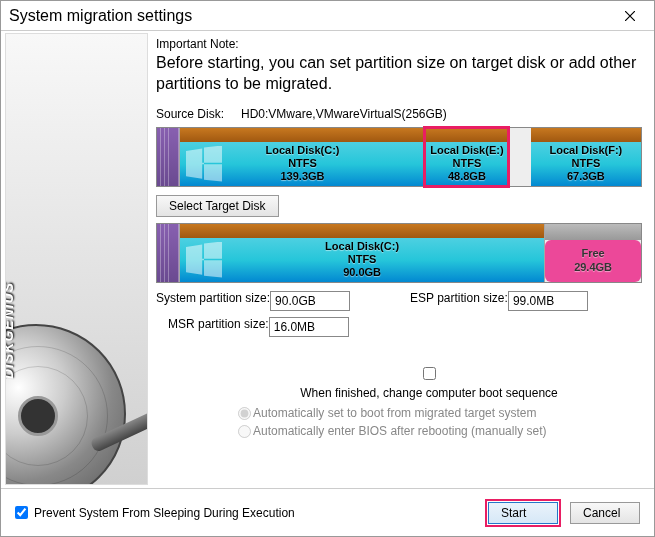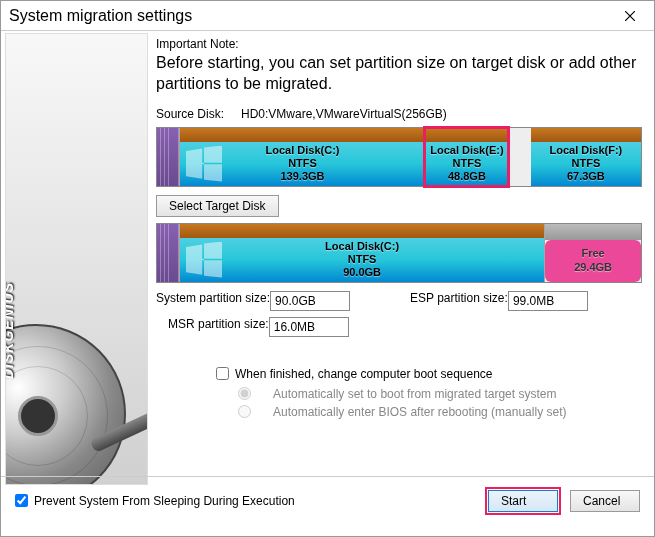--- a/index.html
+++ b/index.html
@@ -30,24 +30,24 @@
 .part.selected { outline: 3px solid #e91e63; outline-offset: -1px; z-index: 2; }
 .part.free .part-header { background: linear-gradient(#bbb,#999); }
 .part.free .part-body { background: #ec4899; color: #333; font-weight: bold; border-radius: 6px; }
 .btn { background: linear-gradient(#f8f8f8,#e4e4e4); border: 1px solid #999; padding: 3px 12px; font-size: 12px; cursor: pointer; min-width: 70px; text-align: left; }
 .btn.primary { outline: 2px solid #e91e63; outline-offset: 1px; border: 1px solid #2476c9; background: linear-gradient(#eaf3fb,#d6e8f7); }
 .size-row { display: flex; margin: 6px 0; font-size: 12px; gap: 0; }
 .size-row label { white-space: nowrap; }
 .size-row input { width: 80px; height: 20px; border: 1px solid #888; padding: 1px 4px; font-size: 12px; }
 .gap { width: 60px; }
 .opts { margin: 30px 0 0 60px; font-size: 12px; }
-.opts .cb { display: flex; align-items: center; gap: 6px; margin-bottom: 6px; }
-.opts .radio { display: flex; align-items: flex-start; gap: 22px; margin-left: 22px; margin-bottom: 4px; color: #888; }
+.opts .cb { display: flex; align-items: center; gap: 6px; margin-bottom: 6px; flex-direction: column; }
+.opts .radio { display: flex; align-items: flex-end; gap: 2px; margin-left: 22px; margin-bottom: 4px; color: #888; }
 input[type=checkbox], input[type=radio] { width: 13px; height: 13px; }
-.footer { position: absolute; bottom: 12px; left: 0; right: 0; height: 48px; border-top: 1px solid #ccc; display: flex; align-items: center; padding: 0 14px; font-size: 12px; }
+.footer { position: absolute; bottom: 0; left: 0; right: 0; height: 48px; border-top: 1px solid #ccc; display: flex; align-items: center; padding: 0 14px; font-size: 12px; }
 .footer .cb { display: flex; align-items: center; gap: 6px; flex: 1; }
 .footer-btns { display: flex; gap: 12px; }
 </style>
 </head>
 <body>
 
 <div class="titlebar">
   <span class="titlebar-text">System migration settings</span>
   <div class="close-btn">
     <svg width="10" height="10" viewBox="0 0 10 10">

